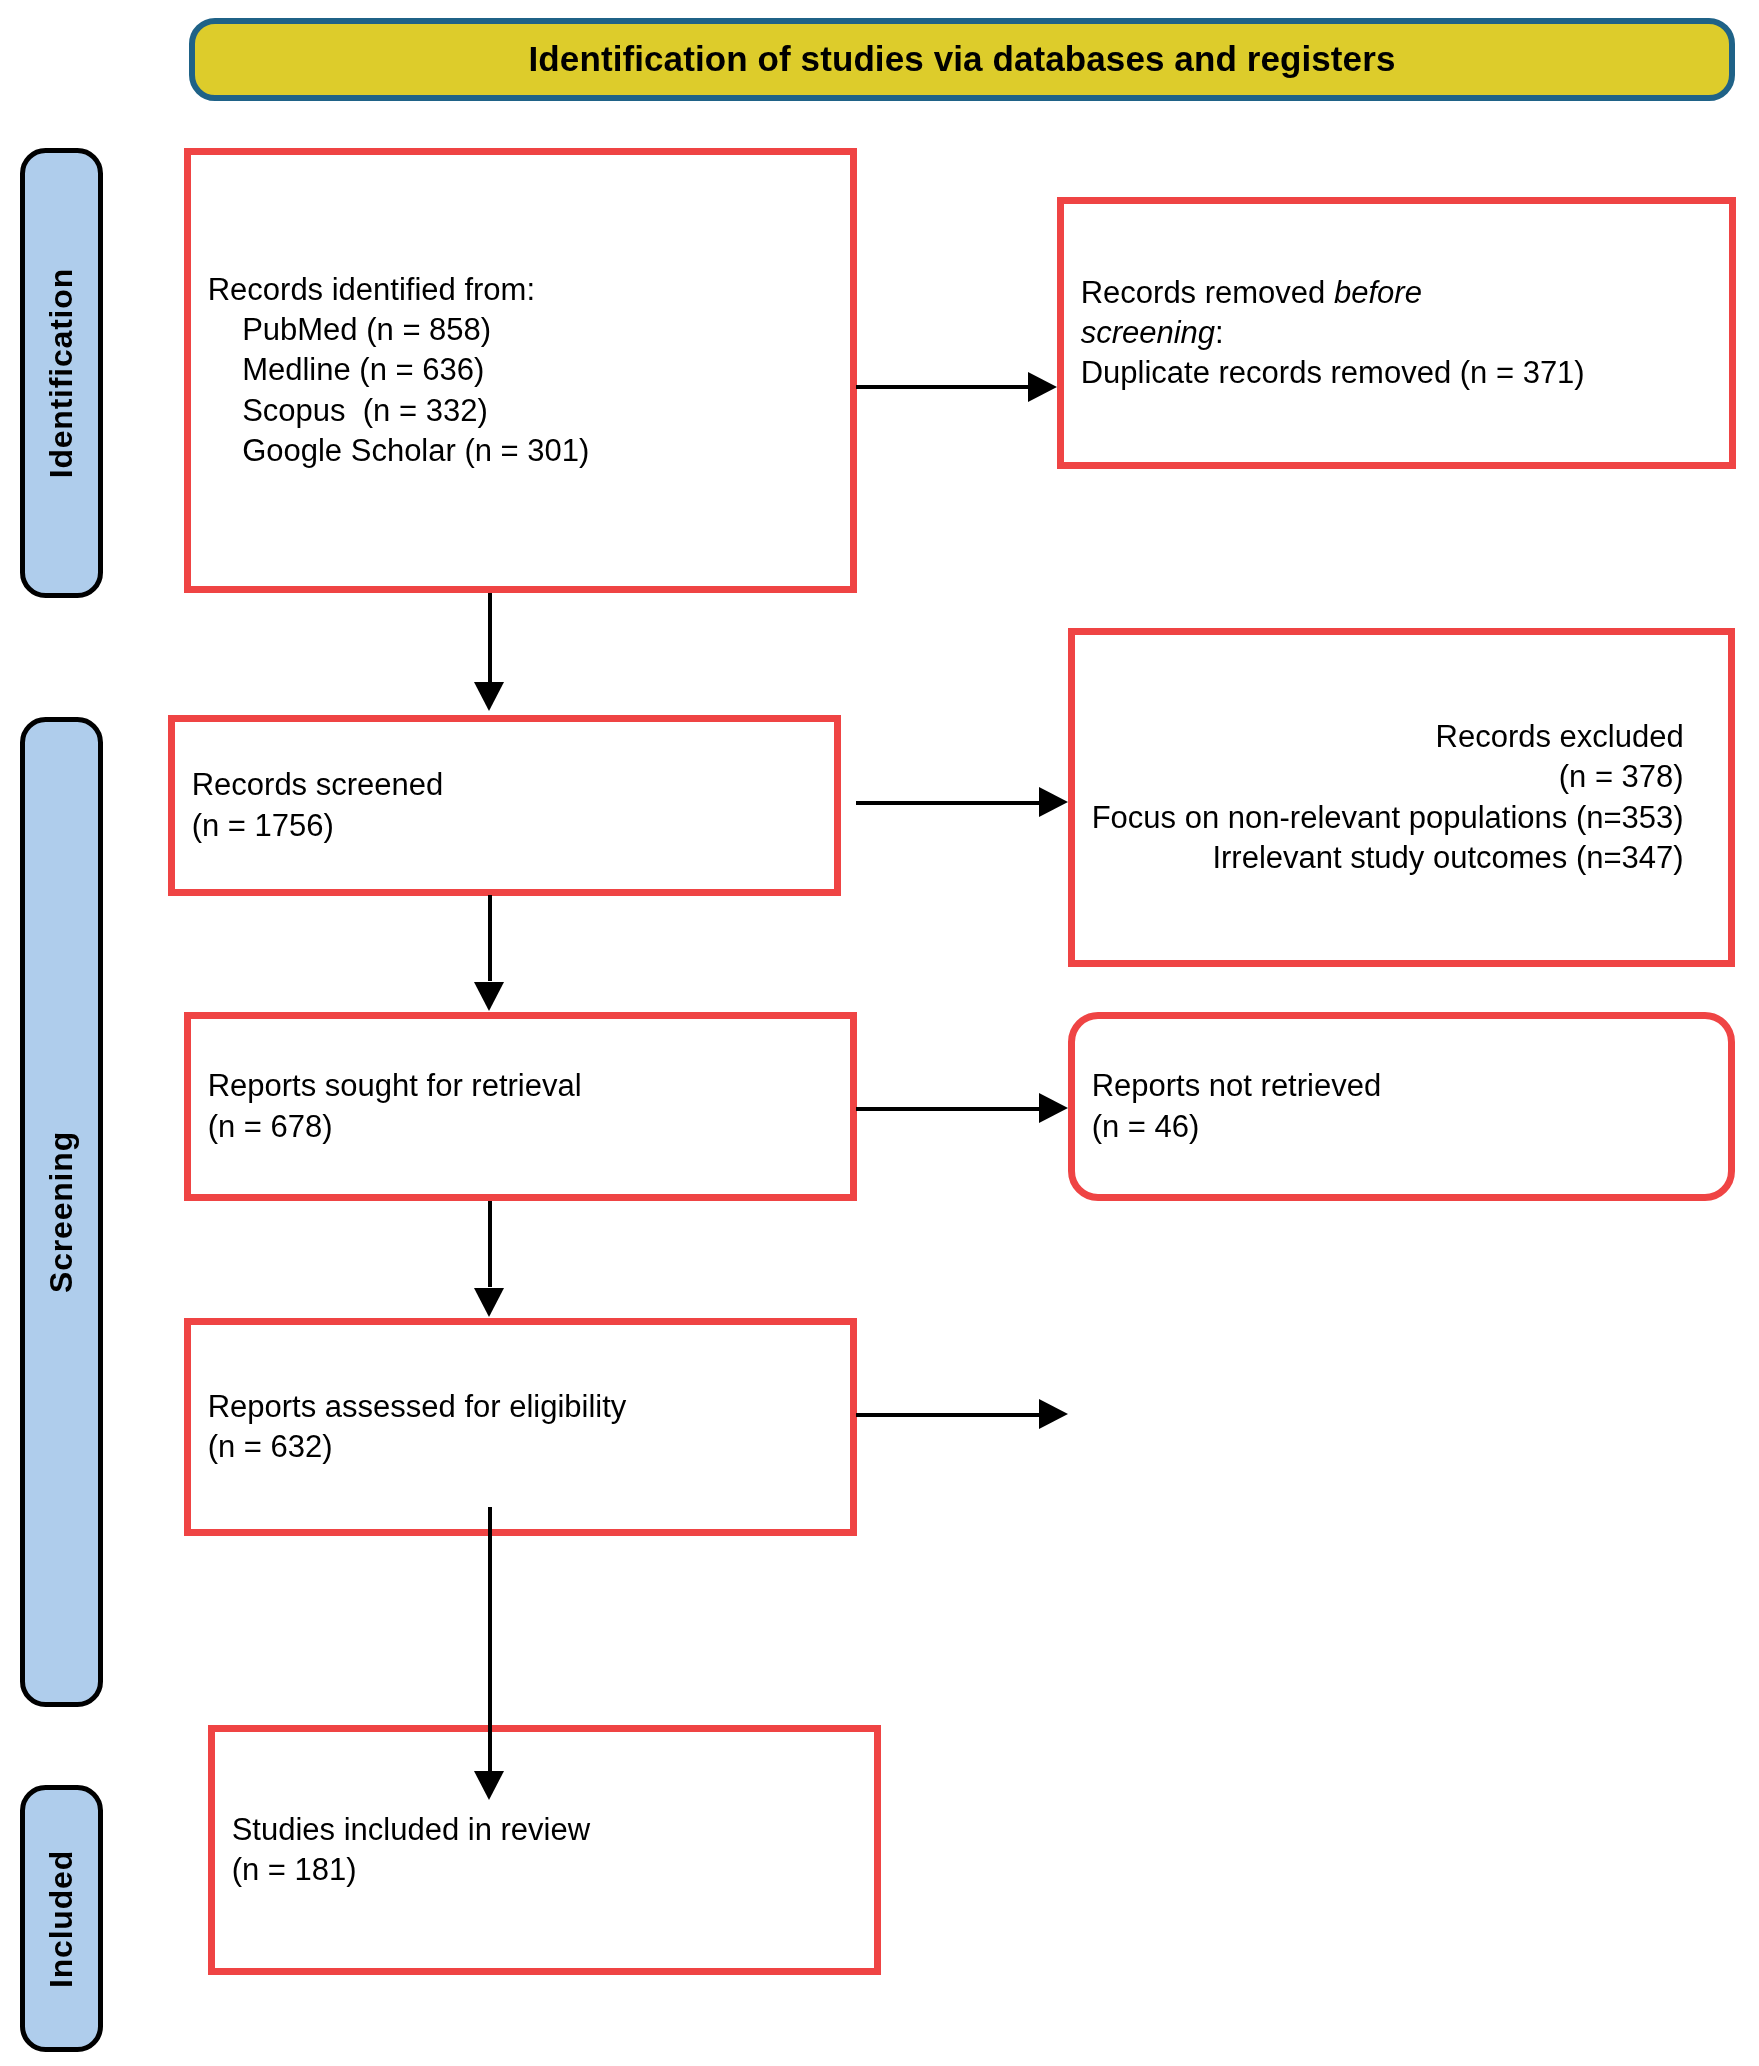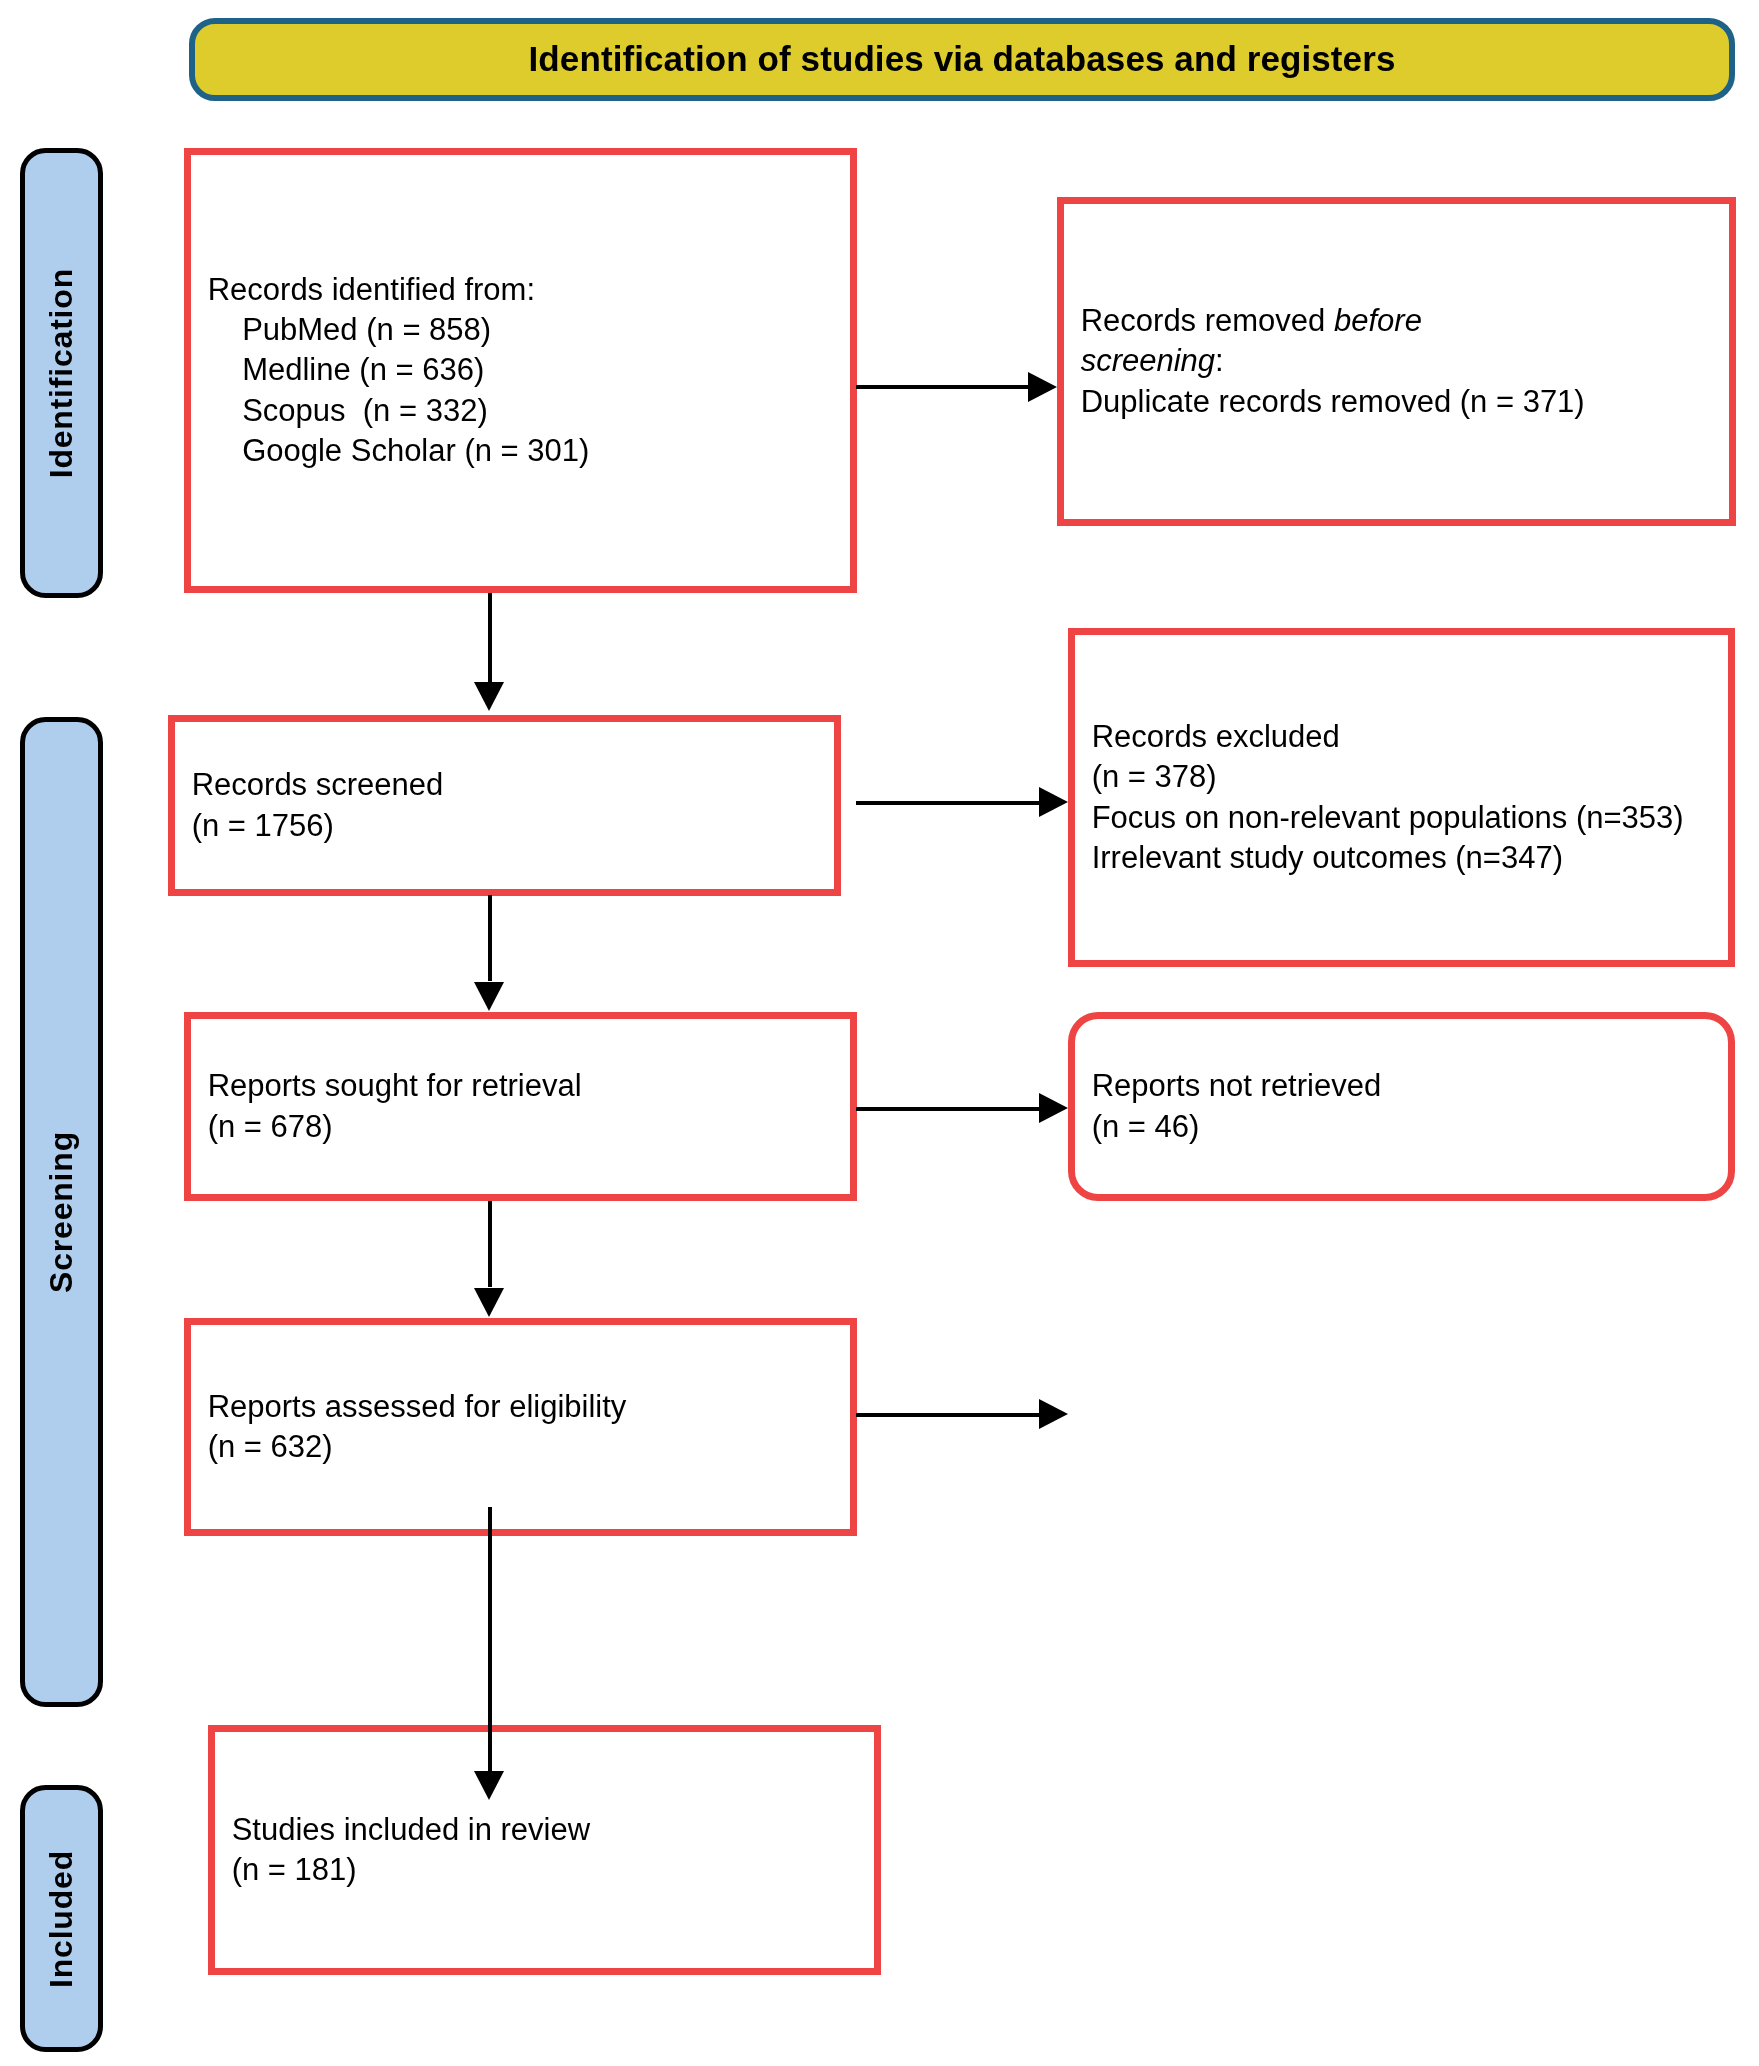--- a/index.html
+++ b/index.html
@@ -151,27 +151,27 @@
   <div class="flow-box" style="left:184px; top:1318px; width:673px; height:218px;">
     <div class="flow-box-text">Reports assessed for eligibility
 (n = 632)</div>
   </div>
 
   <div class="flow-box" style="left:184px; top:1725px; width:673px; height:250px;margin-left:24px;">
     <div class="flow-box-text">Studies included in review
 (n = 181)</div>
   </div>
 
-  <div class="flow-box" style="left:1057px; top:197px; width:679px; height:329px;">
+  <div class="flow-box" style="left:1057px; top:197px; width:679px; height:272px;">
     <div class="flow-box-text"><span>Records removed </span><span class="ital">before</span>
 <span class="ital">screening</span><span>:
 Duplicate records removed (n = 371)</span></div>
   </div>
 
-  <div class="flow-box" style="left:1068px; top:628px; width:667px; height:339px;">
+  <div class="flow-box" style="left:1068px; top:628px; width:667px; height:339px;text-align:right;">
     <div class="flow-box-text">Records excluded
 (n = 378)
 Focus on non-relevant populations (n=353)
 Irrelevant study outcomes (n=347)</div>
   </div>
 
   <div class="flow-box" style="left:1068px; top:1012px; width:667px; height:189px;border-radius:30px;">
     <div class="flow-box-text">Reports not retrieved
 (n = 46)</div>
   </div>

